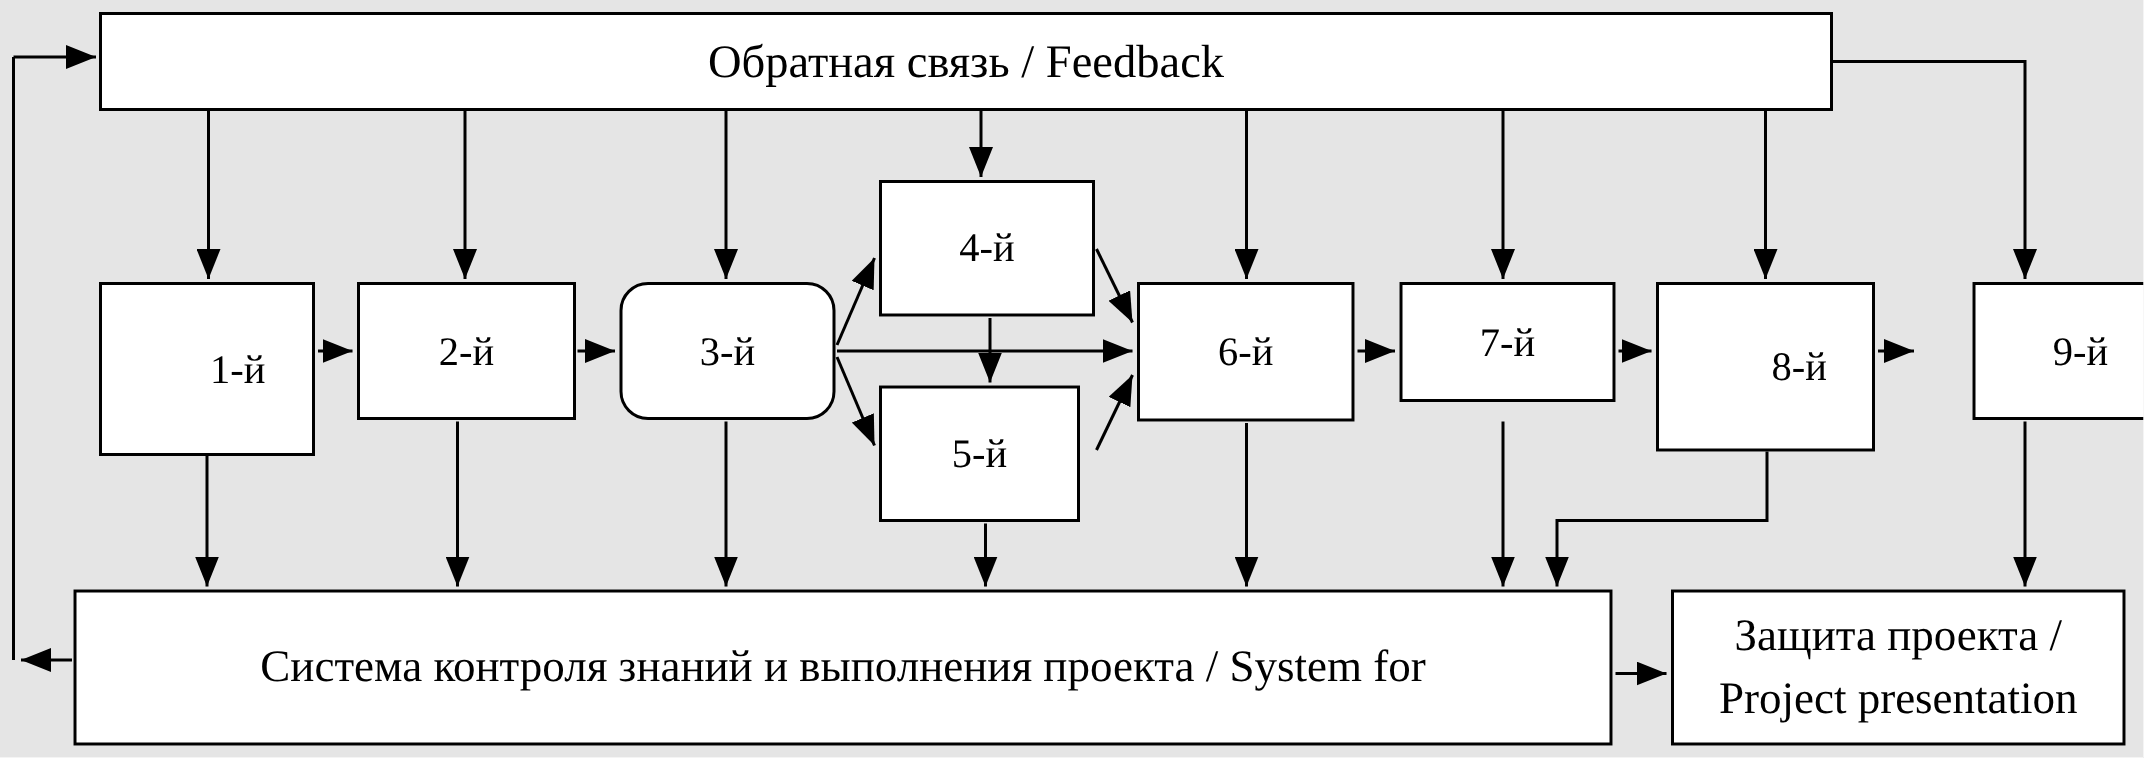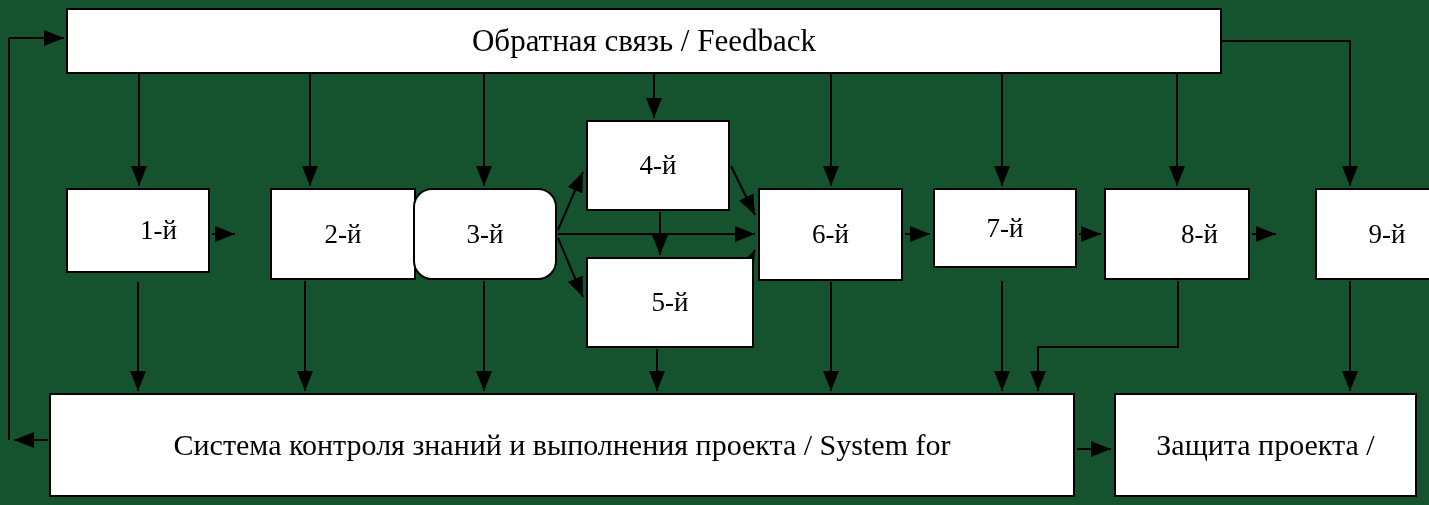--- a/index.html
+++ b/index.html
@@ -1,35 +1,35 @@
 <!DOCTYPE html>
 <html><head>
 <meta charset="utf-8">
 <style>
   html,body{margin:0;padding:0;background:#ffffff;}
   .canvas{
-    position:relative;width:1429px;height:505px;background:#14532d;
+    position:relative;width:1429px;height:505px;background:#e5e5e5;
     font-family:"Liberation Serif","DejaVu Serif",serif;color:#000000;overflow:hidden;
   }
   .connectors{position:absolute;left:0;top:0;z-index:0;}
   .box{
     position:absolute;box-sizing:border-box;border:2px solid #000000;background:#ffffff;
     display:flex;align-items:center;justify-content:center;text-align:center;z-index:1;
   }
   .box .lbl{white-space:nowrap;}
   .title-box{left:66px;top:8px;width:1156px;height:66px;font-size:31px;}
   .stage{font-size:27px;}
-  .s1{left:66px;top:188px;width:144px;height:85px;padding-left:41px;}
-  .s2{left:238px;top:188px;width:146px;height:92px;margin-left:32px;}
+  .s1{left:66px;top:188px;width:144px;height:116px;padding-left:41px;}
+  .s2{left:238px;top:188px;width:146px;height:92px;}
   .s3{left:413px;top:188px;width:144px;height:92px;border-radius:19px;}
   .s4{left:586px;top:120px;width:144px;height:91px;}
-  .s5{left:586px;top:257px;width:168px;height:91px;}
+  .s5{left:586px;top:257px;width:134px;height:91px;}
   .s6{left:758px;top:188px;width:145px;height:93px;}
   .s7{left:933px;top:188px;width:144px;height:80px;}
-  .s8{left:1104px;top:188px;width:146px;height:92px;padding-left:45px;}
+  .s8{left:1104px;top:188px;width:146px;height:113px;padding-left:45px;}
   .s9{left:1279px;top:188px;width:144px;height:92px;margin-left:36px;}
   .system-box{left:49px;top:393px;width:1026px;height:104px;font-size:30px;line-height:42px;flex-direction:row;}
   .present-box{left:1114px;top:393px;width:303px;height:104px;font-size:30px;line-height:42px;flex-direction:column;}
 </style>
 </head>
 <body>
 
 <div class="canvas">
 
   <svg class="connectors" width="1429" height="505" viewBox="0 0 1429 505">
@@ -120,15 +120,16 @@
   <div class="box stage s9">
     <span class="lbl">9-й</span>
   </div>
 
   <div class="box system-box">
     <span class="lbl">Система контроля знаний и выполнения проекта / System for</span>
   </div>
 
   <div class="box present-box">
     <span class="lbl">Защита проекта /</span>
+    <span class="lbl">Project presentation</span>
   </div>
 
 </div>
 
 </body></html>

